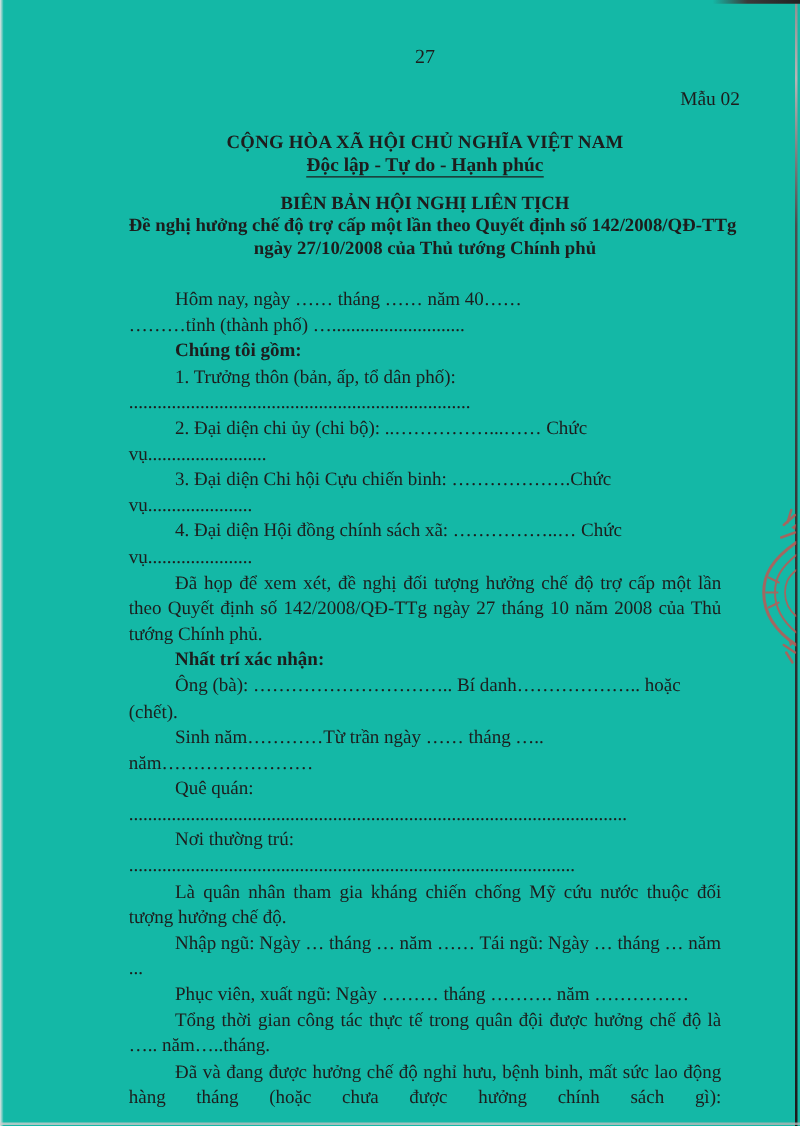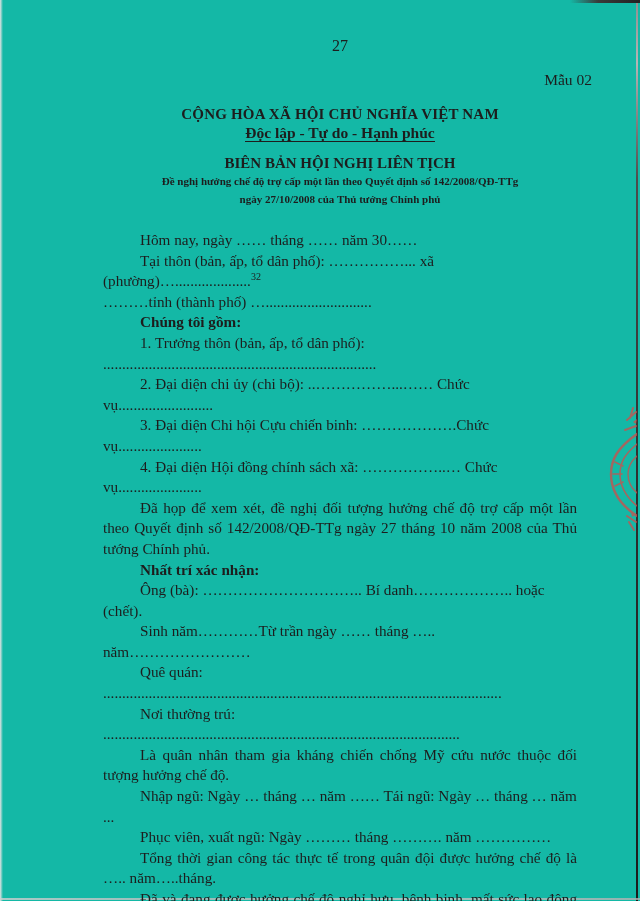--- a/index.html
+++ b/index.html
@@ -43,21 +43,21 @@
     font-size: 15.5px; line-height: 18px;
   }
   .content {
     position: absolute; left: 103px; top: 105px; width: 474px;
   }
   .hdr { text-align: center; font-weight: bold; white-space: nowrap; margin: 0; }
   .nat-title   { font-size: 15px;  line-height: 18px; letter-spacing: .2px; }
   .motto       { font-size: 15.5px; line-height: 18px; margin-top: 1px; }
   .motto span  { border-bottom: 1.4px solid #1d1d1d; padding-bottom: 0; }
   .doc-title   { font-size: 15px;  line-height: 18px; margin-top: 12px; }
-  .doc-sub     { font-size: 11px; line-height: 18px; }
+  .doc-sub     { font-size: 15px; line-height: 18px; }
   
   .bodytext { margin-top: 22px; font-size: 15.2px; line-height: 20.6px; }
   .bodytext p { margin: 0; }
   .ind      { text-indent: 37px; }
   .just     { text-align: justify; }
   .bold     { font-weight: bold; }
   sup.ref   { font-size: 10px; line-height: 0; vertical-align: super; }
   
   .seal {
     position: absolute; top: 404px; right: 3px;
@@ -94,22 +94,21 @@
   </svg>
 
   <div class="content">
     <p class="hdr nat-title">CỘNG HÒA XÃ HỘI CHỦ NGHĨA VIỆT NAM</p>
     <p class="hdr motto"><span>Độc lập - Tự do - Hạnh phúc</span></p>
     <p class="hdr doc-title">BIÊN BẢN HỘI NGHỊ LIÊN TỊCH</p>
     <p class="hdr doc-sub">Đề nghị hưởng chế độ trợ cấp một lần theo Quyết định số 142/2008/QĐ-TTg</p>
     <p class="hdr doc-sub">ngày 27/10/2008 của Thủ tướng Chính phủ</p>
 
     <div class="bodytext">
-      <p class="ind">Hôm nay, ngày …… tháng …… năm 30……</p>
-      <p class="ind"><span>Tại thôn (bản, ấp, tổ dân phố): ……………... xã (phường)…....................</span><sup class="ref">32</sup></p>
+      <p class="ind">Hôm nay, ngày …… tháng …… năm 40……</p>
       <p>………tỉnh (thành phố) …............................</p>
       <p class="ind bold">Chúng tôi gồm:</p>
       <p class="ind">1. Trưởng thôn (bản, ấp, tổ dân phố): ........................................................................</p>
       <p class="ind">2. Đại diện chi ủy (chi bộ): ..……………...…… Chức vụ.........................</p>
       <p class="ind">3. Đại diện Chi hội Cựu chiến binh: ……………….Chức vụ......................</p>
       <p class="ind">4. Đại diện Hội đồng chính sách xã: ……………..… Chức vụ......................</p>
       <p class="ind just">Đã họp để xem xét, đề nghị đối tượng hưởng chế độ trợ cấp một lần theo Quyết định số 142/2008/QĐ-TTg ngày 27 tháng 10 năm 2008 của Thủ tướng Chính phủ.</p>
       <p class="ind bold">Nhất trí xác nhận:</p>
       <p class="ind">Ông (bà): ………………………….. Bí danh……………….. hoặc (chết).</p>
       <p class="ind">Sinh năm…………Từ trần ngày …… tháng ….. năm……………………</p>

